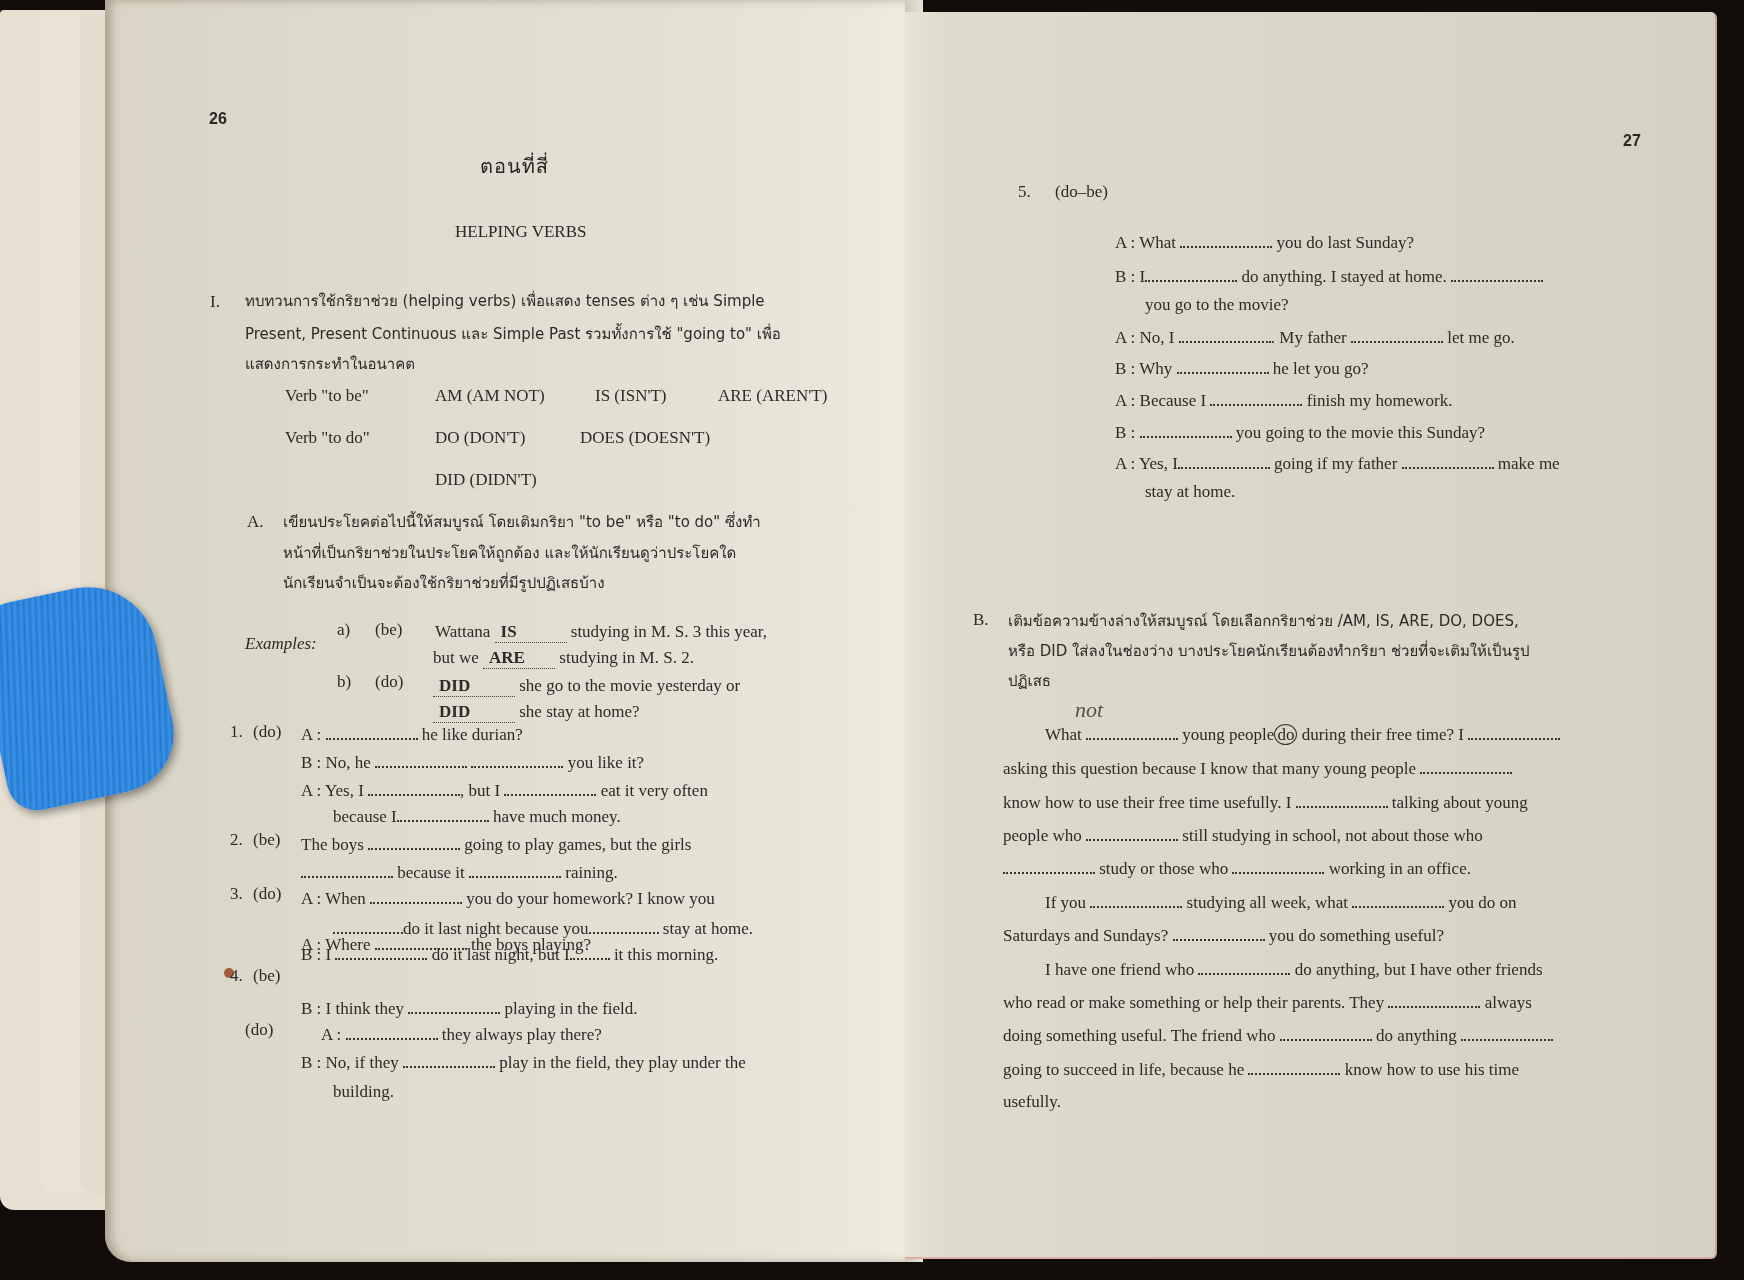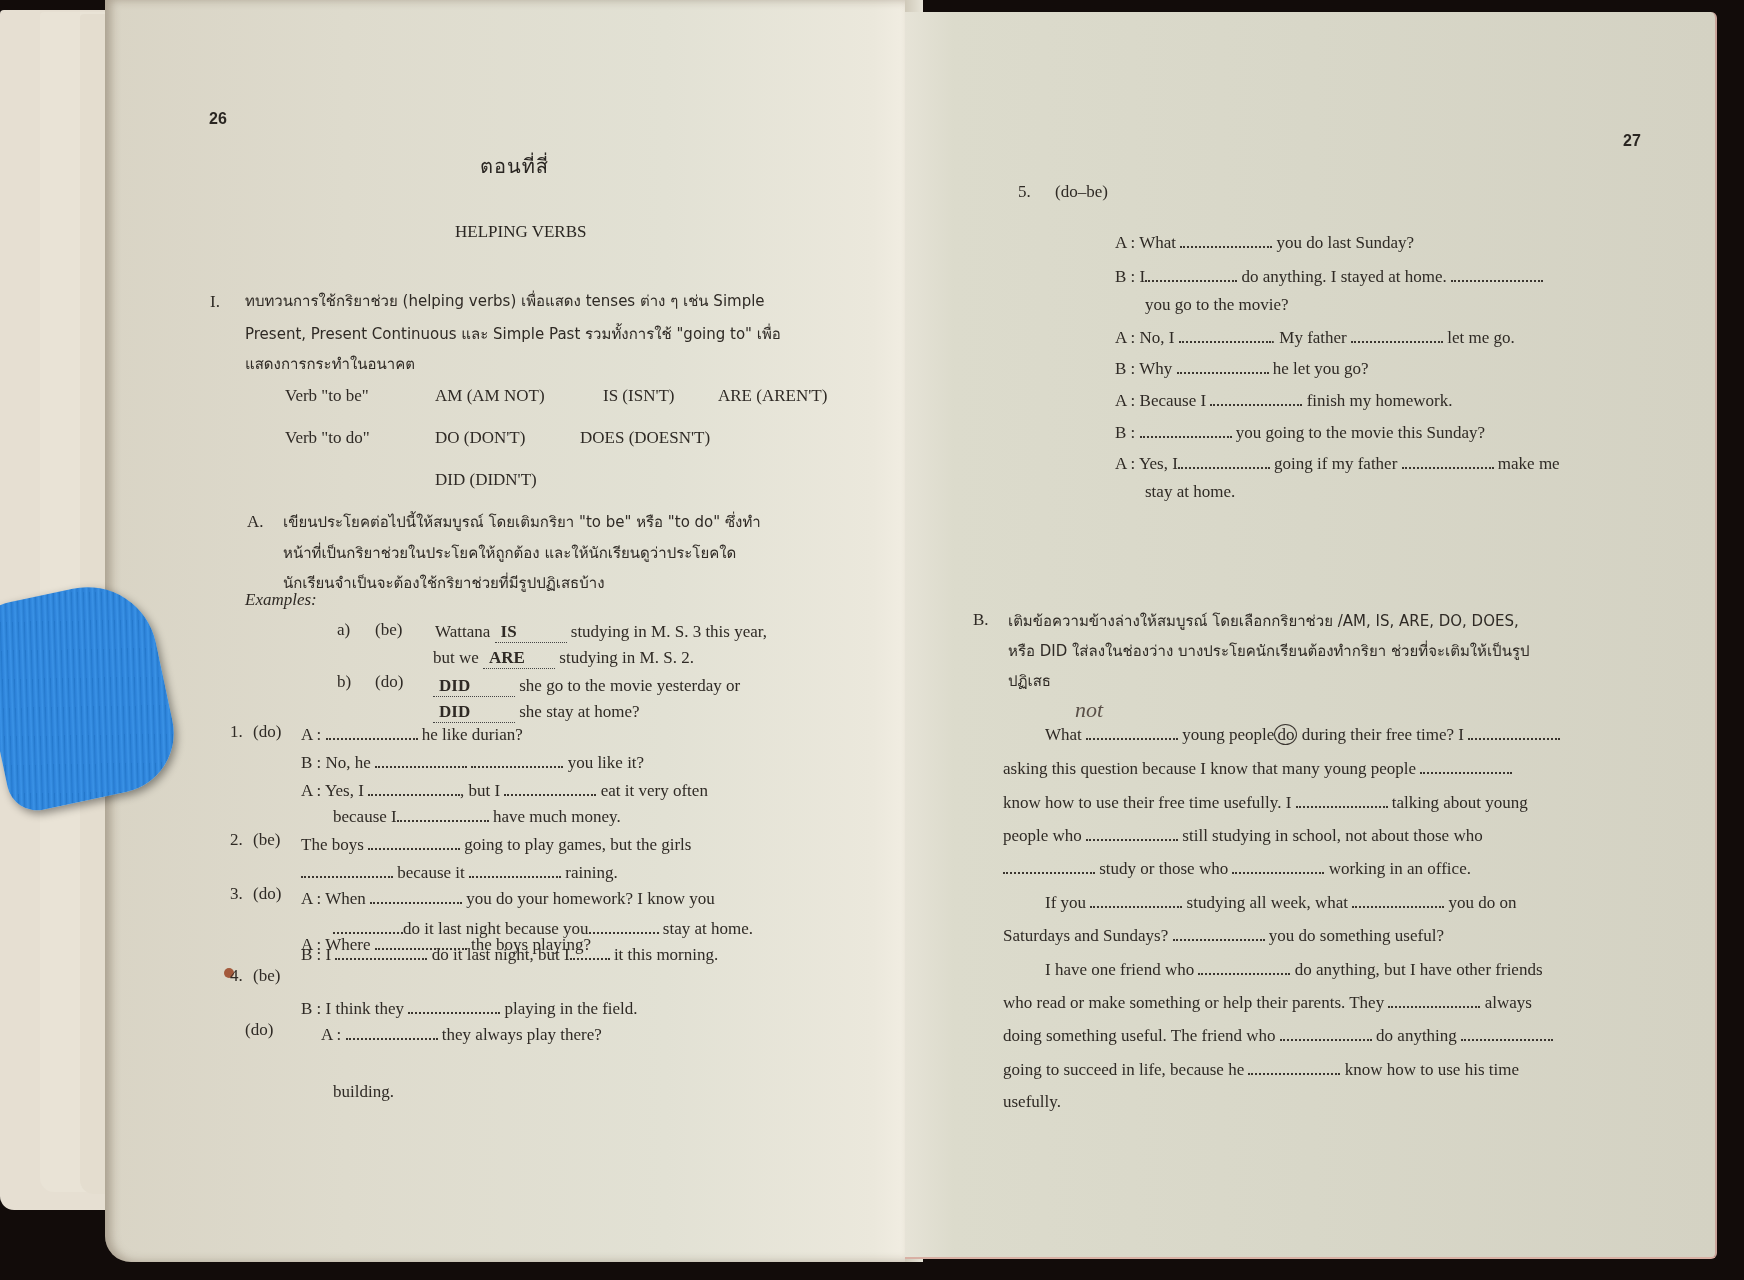--- a/index.html
+++ b/index.html
@@ -28,21 +28,21 @@
     border-radius:0 6px 6px 0;
   }
   .gutter { position:absolute; left:905px; top:0; width:18px; height:1262px;
     background:linear-gradient(90deg,#cfc9b9,#e7e4d8); }
   .abs { position:absolute; white-space:nowrap; }
   .pgnum { font-family:"Liberation Sans","DejaVu Sans",sans-serif; font-size:16px; font-weight:bold; color:#2a2622; }
   .title-thai { font-family:"DejaVu Sans",sans-serif; font-size:20px; color:#2a2622; letter-spacing:1px; }
   .subtitle { font-size:17px; color:#2a2622; }
   .t { font-size:17px; line-height:20px; color:#2f2a25; }
   .thai { font-family:"DejaVu Sans",sans-serif; font-size:15px; color:#2f2a25; }
-  .ital { font-style:italic; }
+  .ital { font-style:italic;margin-top:44px; }
   .ans { display:inline-block; border-bottom:1px dotted #444; padding:0 6px; text-align:left; min-width:60px;font-weight:bold; }
   .blank { display:inline-block; width:92px; border-bottom:2px dotted #3a352f; height:14px; vertical-align:baseline; }
   .blank.short { width:40px; }
   .circled { border:1.5px solid #3a3530; border-radius:50%; padding:0 2px; }
   .hand { font-style:italic; color:#5a5048; font-size:22px;margin-top:31px; }
   .cloth {
     position:absolute; left:-10px; top:590px; width:175px; height:210px;
     background:repeating-linear-gradient(100deg,#2a7fd6 0px,#3a92e6 3px,#2478cc 6px);
     border-radius:40px 70px 60px 30px;
     transform:rotate(-12deg);
@@ -62,21 +62,21 @@
   <div class="abs title-thai" style="left:375px;top:150px;">ตอนที่สี่</div>
   <div class="abs subtitle" style="left:350px;top:222px;">HELPING VERBS</div>
 
   <div class="abs t" style="left:105px;top:292px;">I.</div>
   <div class="abs thai" style="left:140px;top:289px;">ทบทวนการใช้กริยาช่วย (helping verbs) เพื่อแสดง tenses ต่าง ๆ เช่น Simple</div>
   <div class="abs thai" style="left:140px;top:322px;">Present, Present Continuous และ Simple Past รวมทั้งการใช้ "going to" เพื่อ</div>
   <div class="abs thai" style="left:140px;top:352px;">แสดงการกระทำในอนาคต</div>
 
   <div class="abs t" style="left:180px;top:386px;">Verb "to be"</div>
   <div class="abs t" style="left:330px;top:386px;">AM (AM NOT)</div>
-  <div class="abs t" style="left:490px;top:386px;margin-left:8px;">IS (ISN'T)</div>
+  <div class="abs t" style="left:490px;top:386px;">IS (ISN'T)</div>
   <div class="abs t" style="left:613px;top:386px;">ARE (AREN'T)</div>
   <div class="abs t" style="left:180px;top:428px;">Verb "to do"</div>
   <div class="abs t" style="left:330px;top:428px;">DO (DON'T)</div>
   <div class="abs t" style="left:475px;top:428px;">DOES (DOESN'T)</div>
   <div class="abs t" style="left:330px;top:470px;">DID (DIDN'T)</div>
 
   <div class="abs t" style="left:142px;top:512px;">A.</div>
   <div class="abs thai" style="left:178px;top:510px;">เขียนประโยคต่อไปนี้ให้สมบูรณ์ โดยเติมกริยา "to be" หรือ "to do" ซึ่งทำ</div>
   <div class="abs thai" style="left:178px;top:541px;">หน้าที่เป็นกริยาช่วยในประโยคให้ถูกต้อง และให้นักเรียนดูว่าประโยคใด</div>
   <div class="abs thai" style="left:178px;top:571px;">นักเรียนจำเป็นจะต้องใช้กริยาช่วยที่มีรูปปฏิเสธบ้าง</div>
@@ -181,20 +181,26 @@
     <span class="blank"></span>
     <span>playing in the field.</span>
   </div>
 
   <div class="abs t" style="left:140px;top:1020px;">(do)</div>
   <div class="abs t" style="left:196px;top:1024px;margin-left:20px;">
     <span>A :</span>
     <span class="blank"></span>
     <span>they always play there?</span>
   </div>
+  <div class="abs t" style="left:196px;top:1052px;">
+    <span>B :</span>
+    <span>No, if they</span>
+    <span class="blank"></span>
+    <span>play in the field, they play under the</span>
+  </div>
   <div class="abs t" style="left:228px;top:1082px;">building.</div>
 </div>
 
 <div class="gutter"></div>
 
 <div class="page page-right">
   <div class="abs pgnum" style="left:718px;top:120px;">27</div>
 
   <div class="abs t" style="left:113px;top:170px;">5.</div>
   <div class="abs t" style="left:150px;top:170px;">(do–be)</div>

